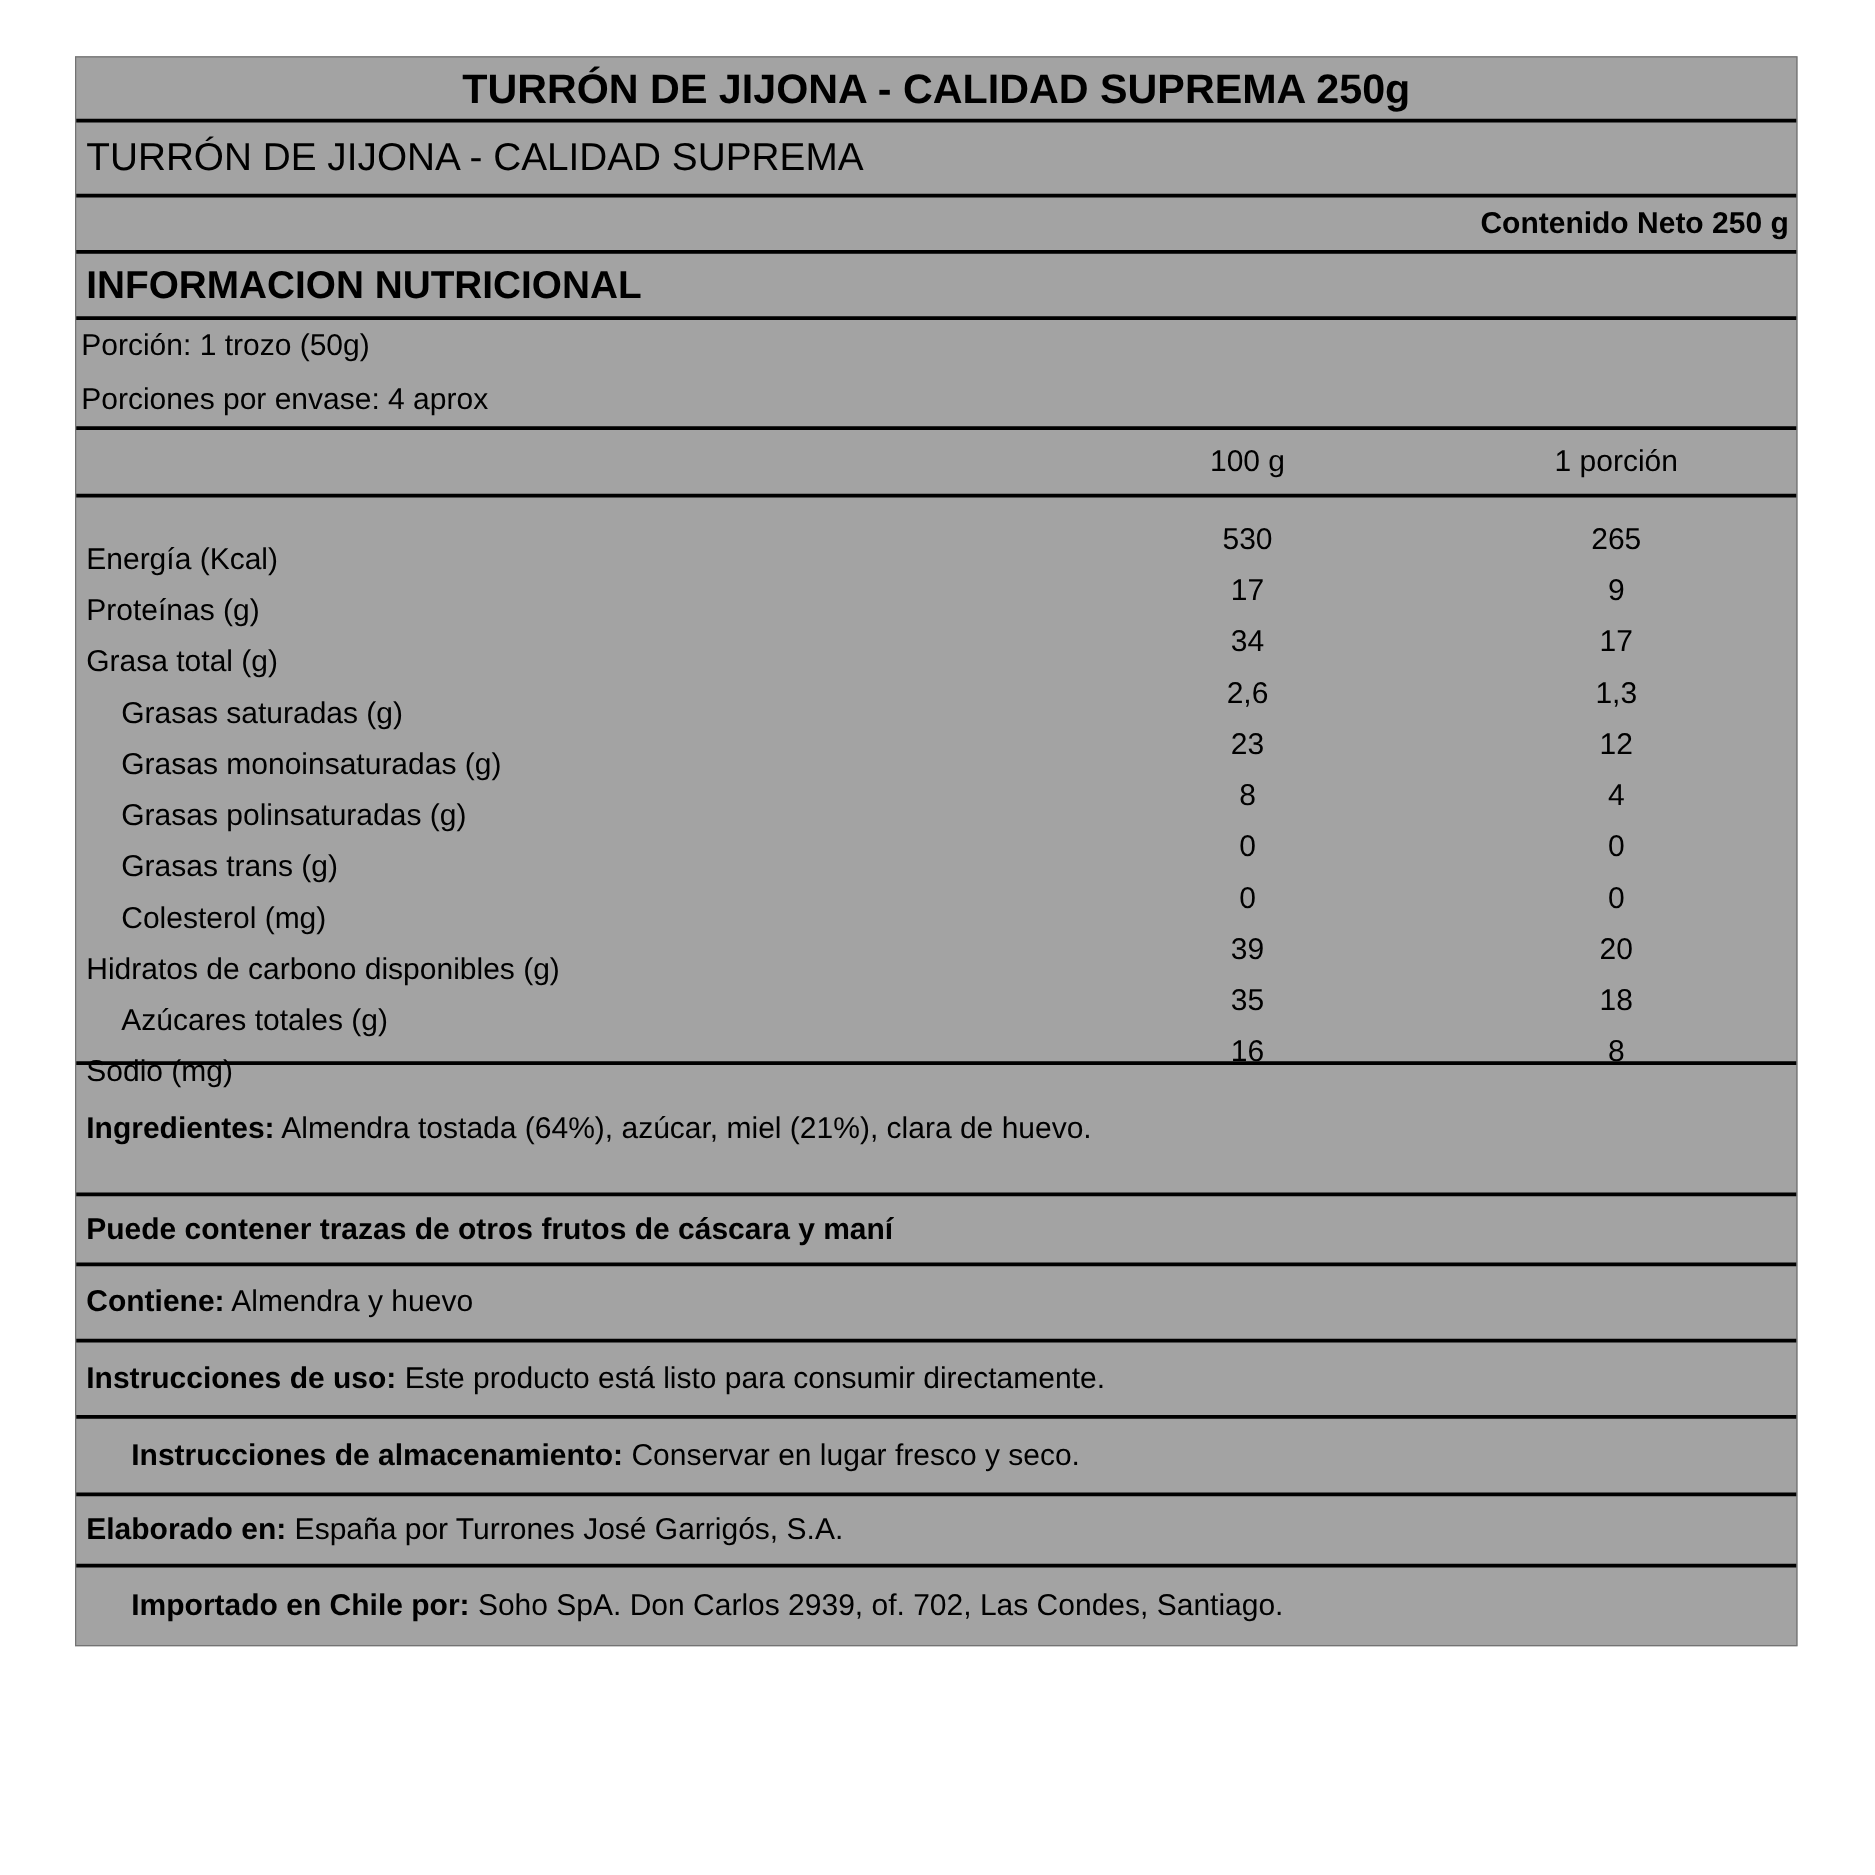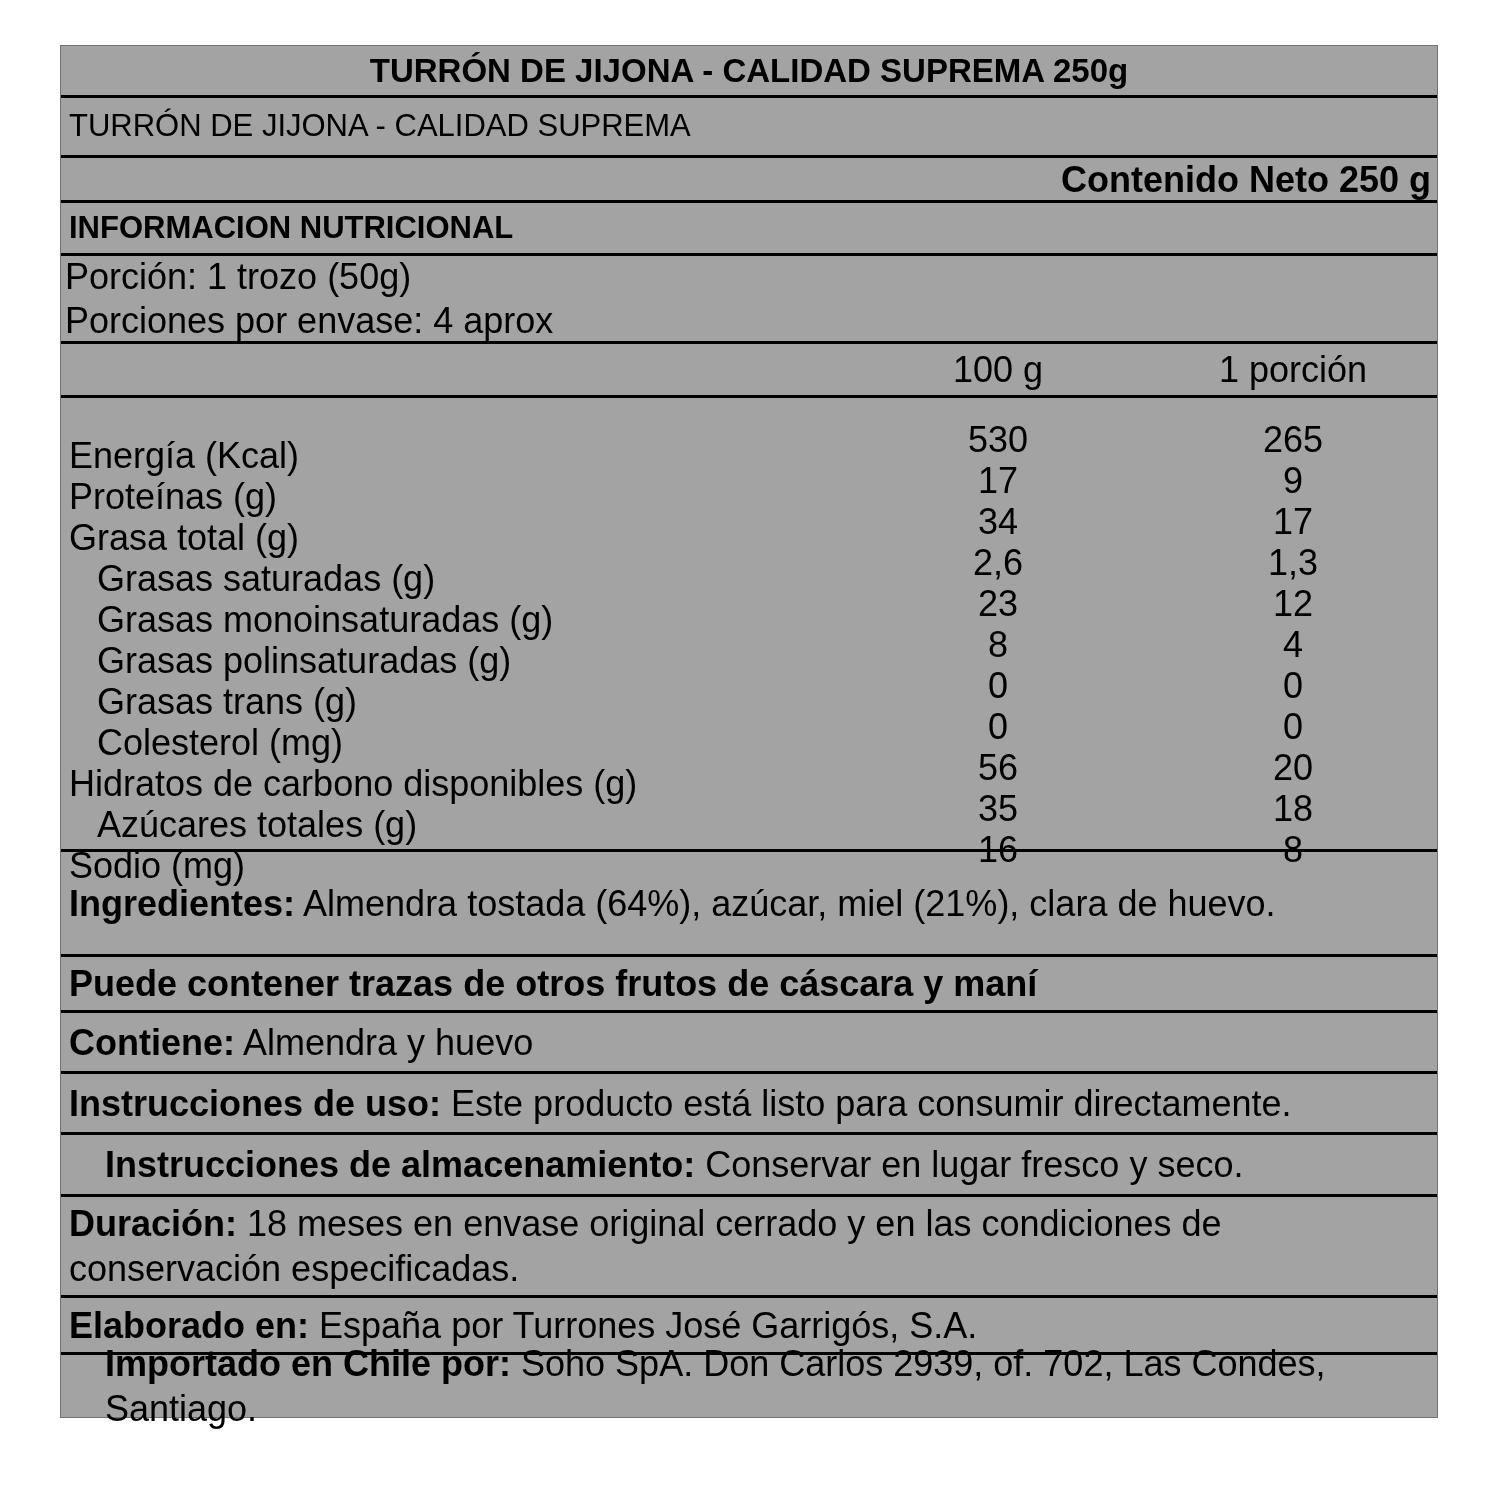--- a/index.html
+++ b/index.html
@@ -22,21 +22,21 @@
     position: absolute;
     left: 60px;
     top: 45px;
     width: 1378px;
     border: 1px solid #737373;
     background: #a3a3a3;
   }
   .row {
     border-bottom: 3px solid #000;
     position: relative;
-    font-size: 36px;
+    font-size: 24px;
     line-height: 1.25;
   }
   .row:last-child { border-bottom: none; }
 
   .title-row {
     height: 52px;
     display: flex;
     align-items: center;
     justify-content: center;
     font-weight: 700;
@@ -179,21 +179,21 @@
         <div class="nval">0</div>
         <div class="nval">0</div>
       </div>
       <div class="nrow indent">
         <div class="nlabel">Colesterol (mg)</div>
         <div class="nval">0</div>
         <div class="nval">0</div>
       </div>
       <div class="nrow">
         <div class="nlabel">Hidratos de carbono disponibles (g)</div>
-        <div class="nval">56</div>
+        <div class="nval">39</div>
         <div class="nval">20</div>
       </div>
       <div class="nrow indent">
         <div class="nlabel">Azúcares totales (g)</div>
         <div class="nval">35</div>
         <div class="nval">18</div>
       </div>
       <div class="nrow">
         <div class="nlabel">Sodio (mg)</div>
         <div class="nval">16</div>
@@ -214,23 +214,20 @@
     </div>
 
     <div class="row info-row h61">
       <span class="txt"><b>Instrucciones de uso:</b><span> Este producto está listo para consumir directamente.</span></span>
     </div>
 
     <div class="row info-row h62">
       <span class="txt"><b>Instrucciones de almacenamiento:</b><span> Conservar en lugar fresco y seco.</span></span>
     </div>
 
-    <div class="row info-row h101">
-      <span class="txt wrap"><span class="para"><b>Duración:</b><span> 18 meses en envase original cerrado y en las condiciones de conservación especificadas.</span></span></span>
-    </div>
 
     <div class="row info-row h57">
       <span class="txt"><b>Elaborado en:</b><span> España por Turrones José Garrigós, S.A.</span></span>
     </div>
 
     <div class="row info-row h62">
       <span class="txt"><b>Importado en Chile por:</b><span> Soho SpA. Don Carlos 2939, of. 702, Las Condes, Santiago.</span></span>
     </div>
 
   </div>

